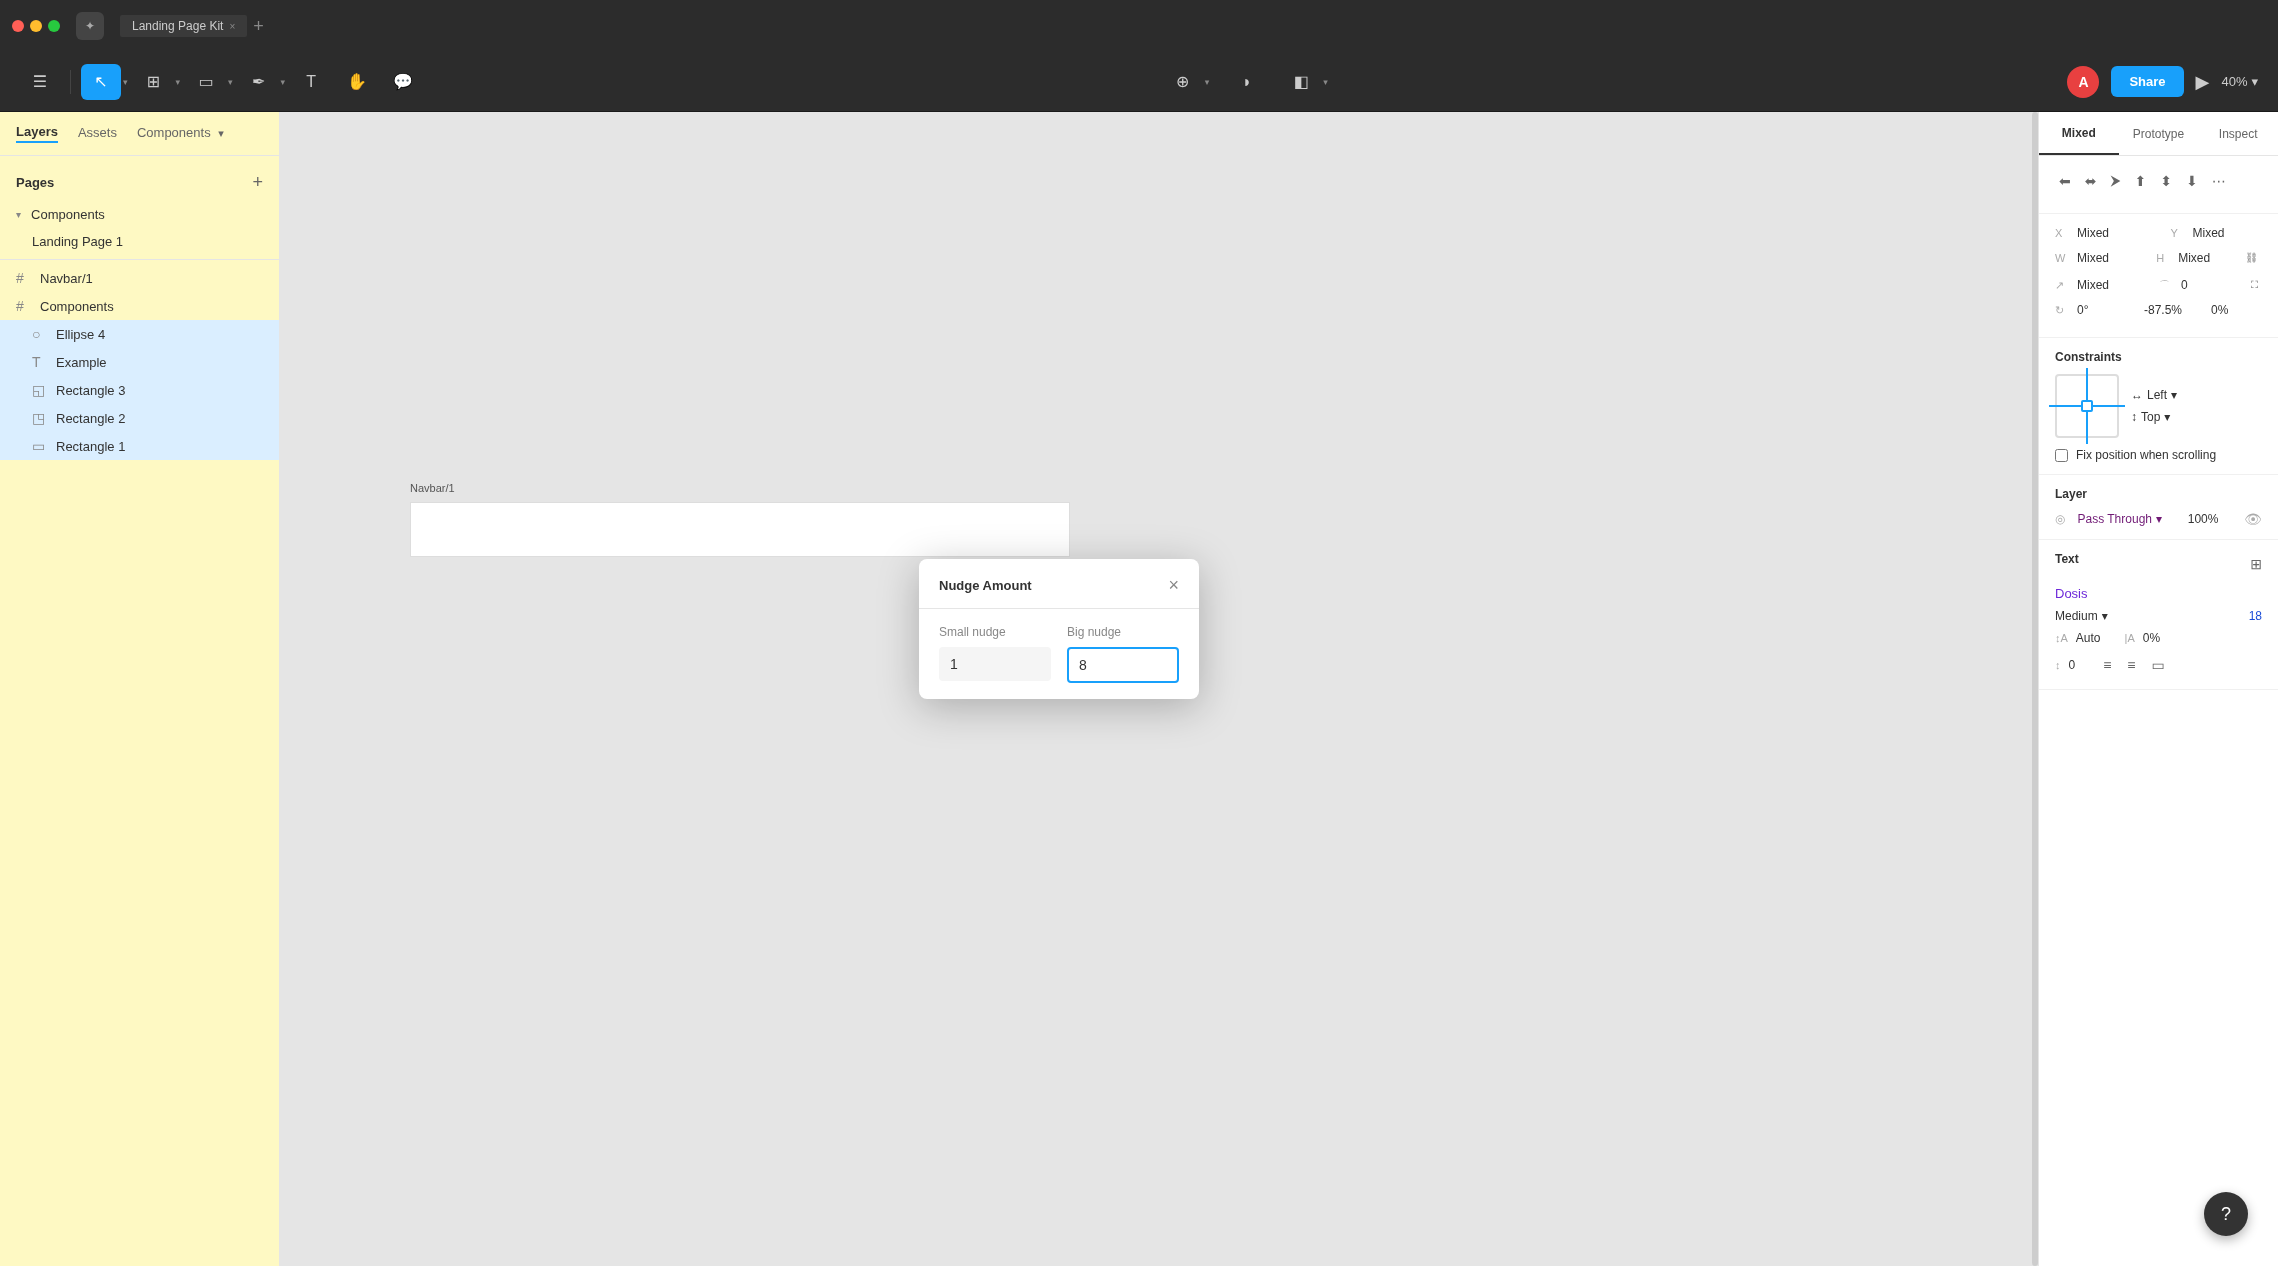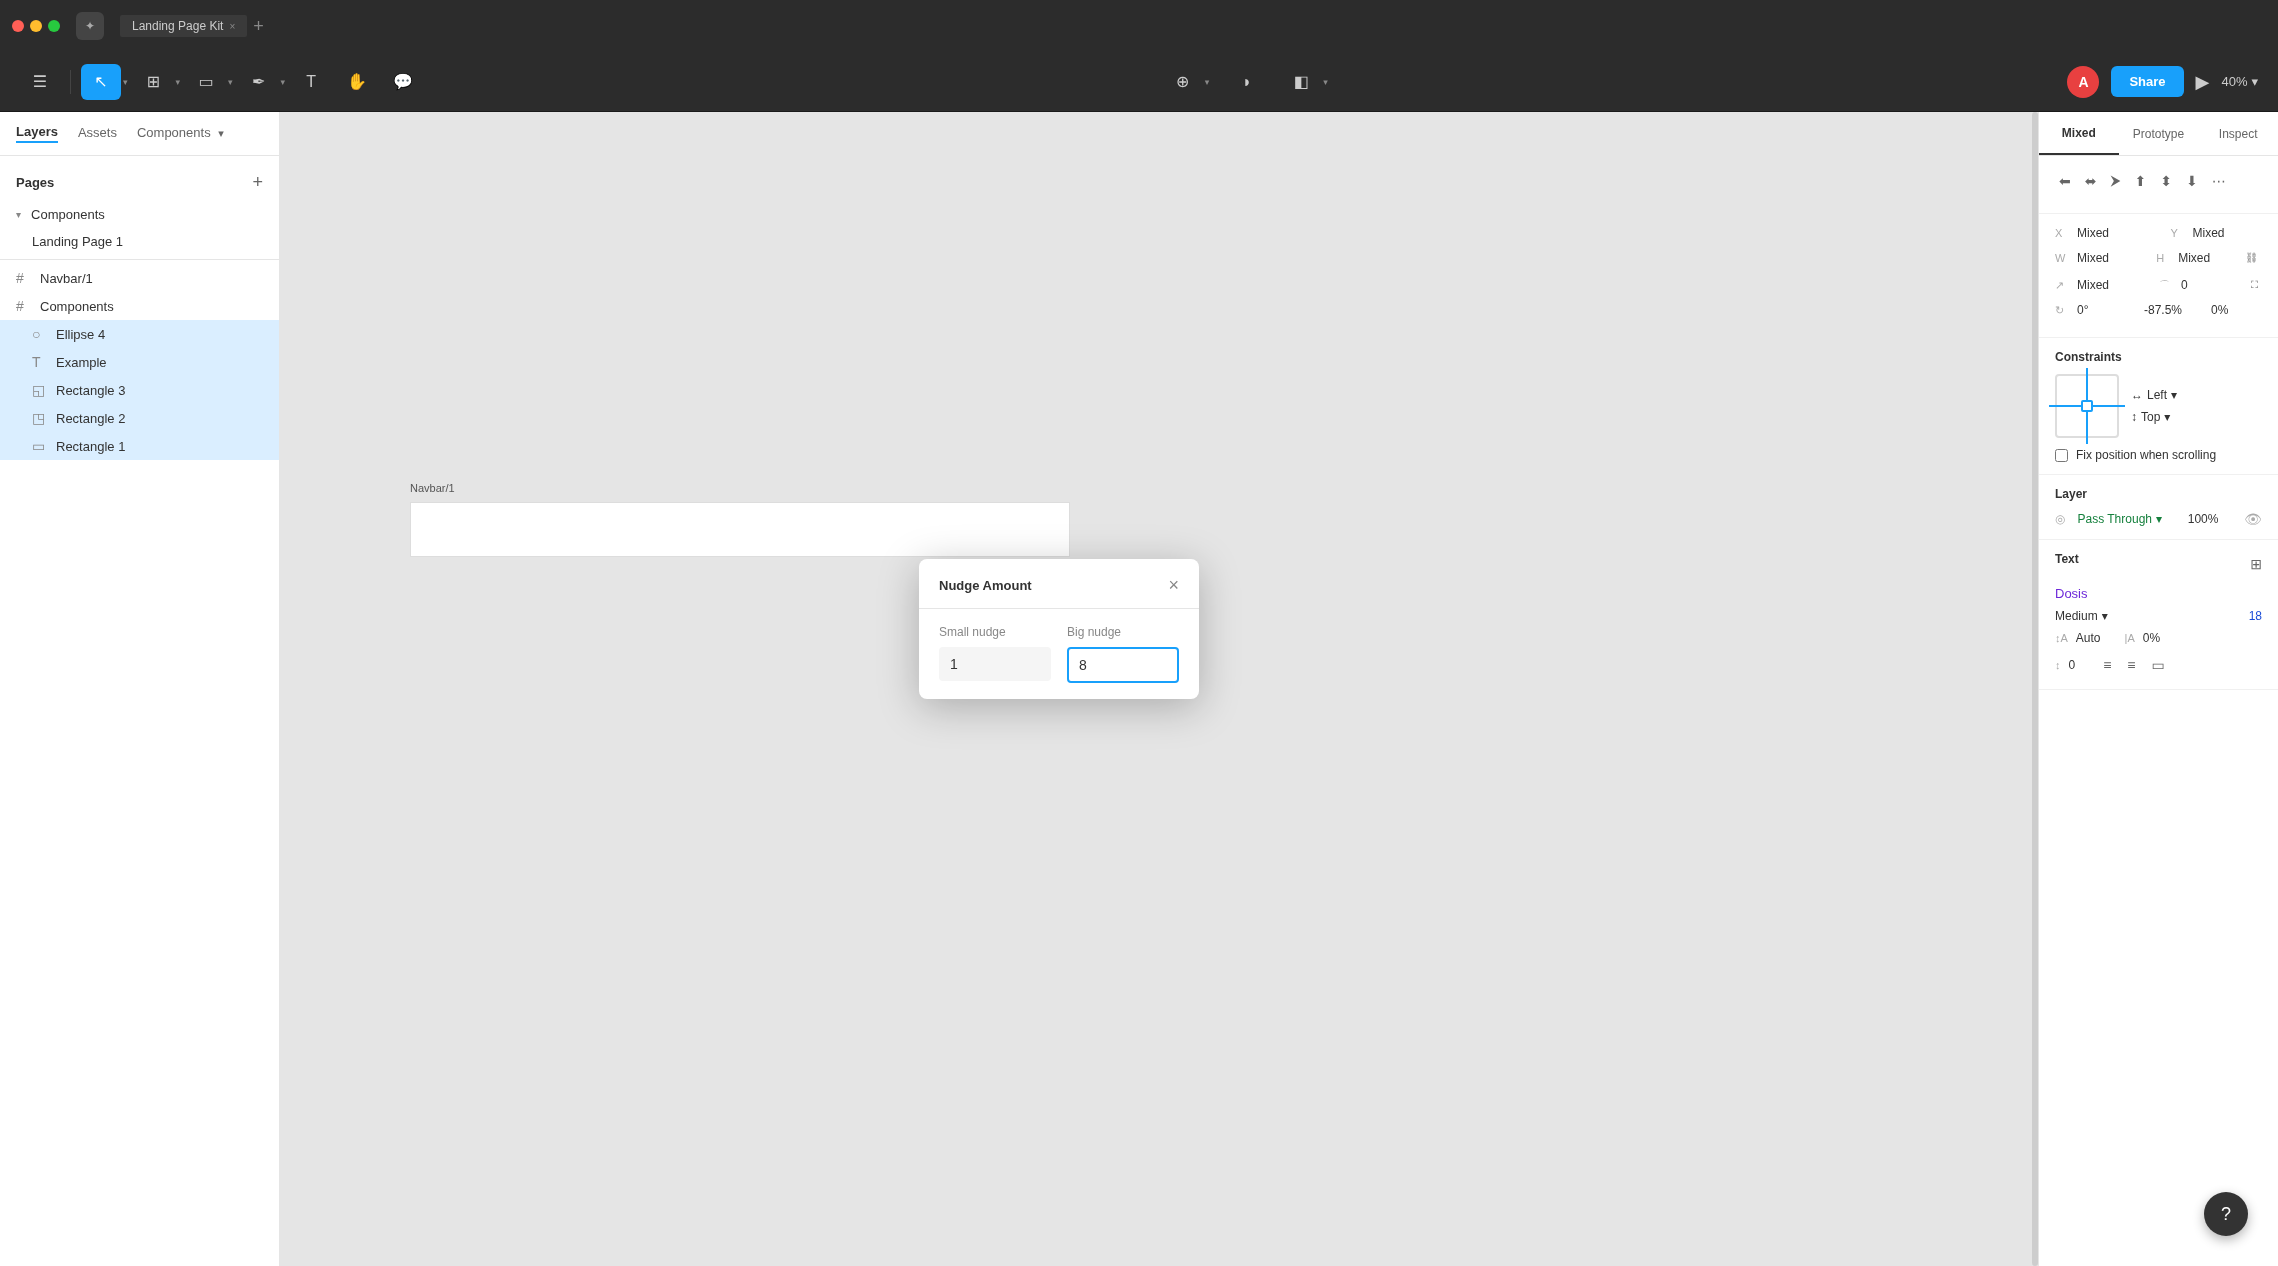--- a/index.html
+++ b/index.html
@@ -42,21 +42,21 @@
     }
     .avatar { width: 32px; height: 32px; border-radius: 50%; background: #e84040; color: white; display: flex; align-items: center; justify-content: center; font-size: 14px; font-weight: 600; }
     .play-btn { background: none; border: none; color: #ccc; font-size: 18px; cursor: pointer; }
     .zoom-btn { background: none; border: none; color: #ccc; font-size: 13px; cursor: pointer; display: flex; align-items: center; gap: 4px; }
 
     
     .main-layout { display: flex; height: calc(1266px - 52px - 60px); }
 
     
     .sidebar {
-      width: 280px; background: #ffffff; border-right: 1px solid #e5e5e5;
+      width: 280px; background: #fef9c3; border-right: 1px solid #e5e5e5;
       display: flex; flex-direction: column; flex-shrink: 0;
     }
     .sidebar-tabs {
       display: flex; align-items: center; padding: 0 16px;
       border-bottom: 1px solid #e5e5e5; height: 44px; gap: 20px;
     }
     .sidebar-tab { font-size: 13px; color: #666; cursor: pointer; padding-bottom: 2px; }
     .sidebar-tab.active { color: #333; font-weight: 600; border-bottom: 2px solid #18a0fb; }
     .sidebar-tab-arrow { font-size: 11px; color: #666; margin-left: 4px; }
     .sidebar-content { flex: 1; overflow-y: auto; padding: 8px 0; }
@@ -155,21 +155,21 @@
     }
     .constraint-cross {
       width: 12px; height: 12px; border: 2px solid #18a0fb; background: white;
       border-radius: 2px; position: absolute; z-index: 2;
     }
     .constraints-row { display: flex; align-items: center; gap: 12px; }
     .constraint-select { font-size: 12px; color: #333; display: flex; align-items: center; gap: 4px; }
 
     
     .layer-blend { display: flex; align-items: center; gap: 8px; }
-    .blend-mode { font-size: 12px; color: #15803d; display: flex; align-items: flex-start; gap: 4px; cursor: pointer; }
+    .blend-mode { font-size: 12px; color: #701a75; display: flex; align-items: flex-start; gap: 4px; cursor: pointer; }
     .opacity-val { font-size: 12px; color: #333; }
     .eye-btn { background: none; border: none; color: #aaa; font-size: 14px; cursor: pointer; margin-left: auto; }
 
     
     .text-section-header { display: flex; align-items: center; justify-content: space-between; margin-bottom: 10px; }
     .text-add-btn { background: none; border: none; color: #666; font-size: 14px; cursor: pointer; }
     .font-name { font-size: 13px; color: #6d28d9; margin-bottom: 8px; }
     .font-row { display: flex; align-items: center; gap: 8px; margin-bottom: 8px; }
     .font-weight { font-size: 12px; color: #333; display: flex; align-items: center; gap: 4px; cursor: pointer; }
     .font-size-val { font-size: 12px; color: #1d4ed8; margin-left: auto; }

